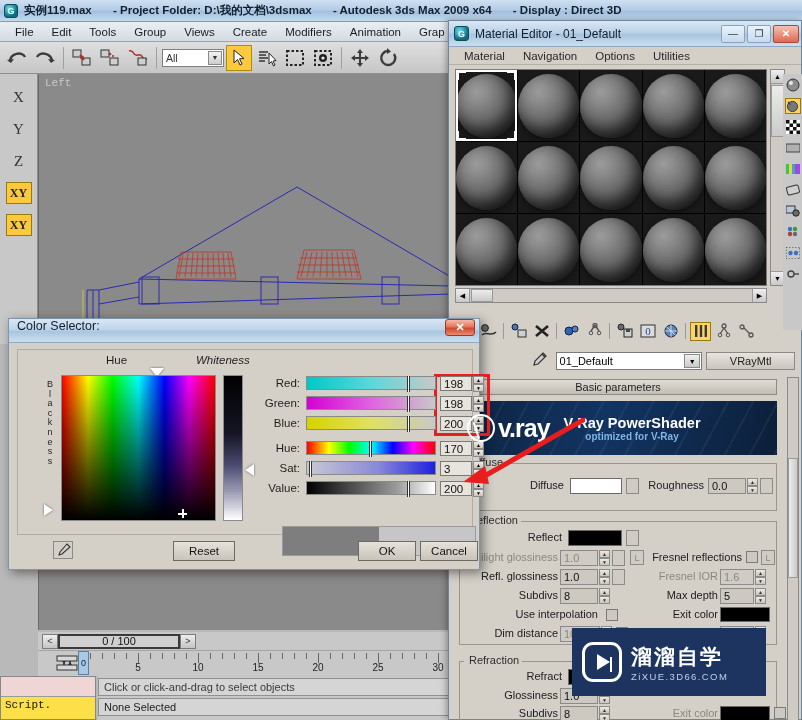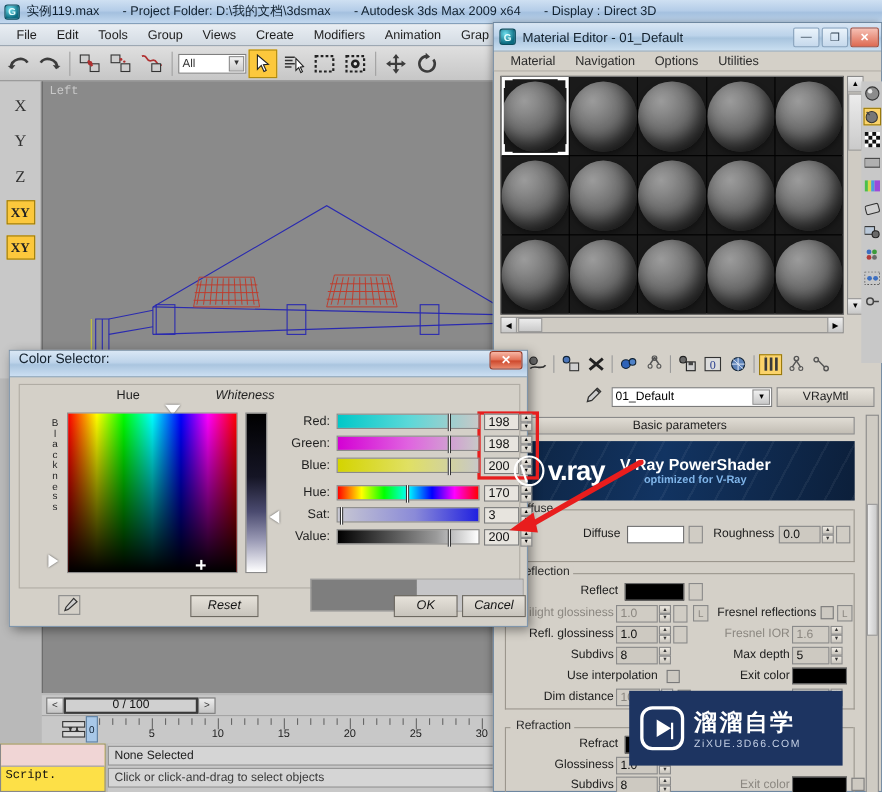--- a/index.html
+++ b/index.html
@@ -20,21 +20,21 @@
     display:flex; align-items:center; padding-left:4px;
   }
   .max-logo {
     width:14px;height:14px;border-radius:3px;
     background: radial-gradient(circle at 35% 30%,#6fe0ef,#0b6b80 70%);
     border:1px solid #0a4c5c; margin-right:6px; flex:0 0 auto;
     display:flex;align-items:center;justify-content:center;
     color:#e6ffff; font-size:9px; font-weight:bold;
   }
   .max-title { color:#10202e; font-size:11.5px; white-space:nowrap; }
-  .max-title .seg { margin-right:18px; }
+  .max-title .seg { margin-right:18px;font-weight:bold; }
 
   .menubar {
     position:absolute; left:0; top:22px; width:802px; height:20px;
     background: linear-gradient(180deg,#e9eef3,#d3dbe3);
     border-bottom:1px solid #9aa6b2;
     display:flex; align-items:center; padding-left:6px; gap:0px;
   }
   .menubar .mi { padding:1px 9px; font-size:11.5px; color:#1c1c1c; cursor:default; }
 
   .toolbar {
@@ -249,21 +249,21 @@
     display:flex;align-items:center;padding-left:3px;font-size:11.5px;color:#111;font-family:"Liberation Sans",sans-serif;}
   .cspin{position:absolute;width:11px;height:15px;display:flex;flex-direction:column;}
   .cspin div{flex:1;background:linear-gradient(180deg,#efebe3,#c9c5bd);border:1px solid #8a8a8a;display:flex;align-items:center;justify-content:center;font-size:5px;}
   .redbox{position:absolute;left:416px;top:24px;width:56px;height:62px;border:3px solid #e81d1d;}
 
   .preview{position:absolute;left:264px;top:176px;width:194px;height:30px;border:1px solid #9a9a9a;display:flex;}
   .preview .old{flex:1;background:#7e7e7e;}
   .preview .new{flex:1;background:#c6c6c8;}
 
   .btn{position:absolute;height:20px;background:linear-gradient(180deg,#e6e2da,#c8c4bc);
-    border:1px solid #6e6a62;display:flex;align-items:center;justify-content:center;font-size:11.5px;color:#141414;font-style:italic;}
+    border:1px solid #6e6a62;display:flex;align-items:center;justify-content:center;font-size:11.5px;color:#141414;}
   .eyed{position:absolute;left:44px;top:222px;width:20px;height:18px;background:#d4d0c8;border:1px solid #8a8a8a;
     display:flex;align-items:center;justify-content:center;}
 
   
   .arrow-svg{position:absolute;left:455px;top:418px;width:130px;height:70px;pointer-events:none;z-index:40;}
 
   
   .wm{position:absolute;left:572px;top:628px;width:194px;height:68px;background:#1d3461;
      display:flex;align-items:center;z-index:45;}
   .wm .play{width:40px;height:40px;border:3px solid #fff;border-radius:11px;margin-left:10px;
@@ -467,22 +467,22 @@
     <div class="ticklbl" style="left:280px">20</div>
     <div class="ticklbl" style="left:340px">25</div>
     <div class="ticklbl" style="left:400px">30</div>
   </div>
 
   <div class="statusleft">
     <div class="pink"></div>
     <div class="scr">Script.</div>
   </div>
   <div class="statusmid">
+    <div class="sfield dim">Click or click-and-drag to select objects</div>
     <div class="sfield">None Selected</div>
-    <div class="sfield dim">Click or click-and-drag to select objects</div>
   </div>
 
   <div class="rightcol">
     <div class="rc">
       <svg width="14" height="14" viewBox="0 0 14 14">
           <circle cx="7" cy="7" r="6" fill="#8c8c8c" stroke="#333"></circle>
           <circle cx="5" cy="5" r="2" fill="#e8e8e8"></circle>
         </svg>
     </div>
     <div class="rc on">

